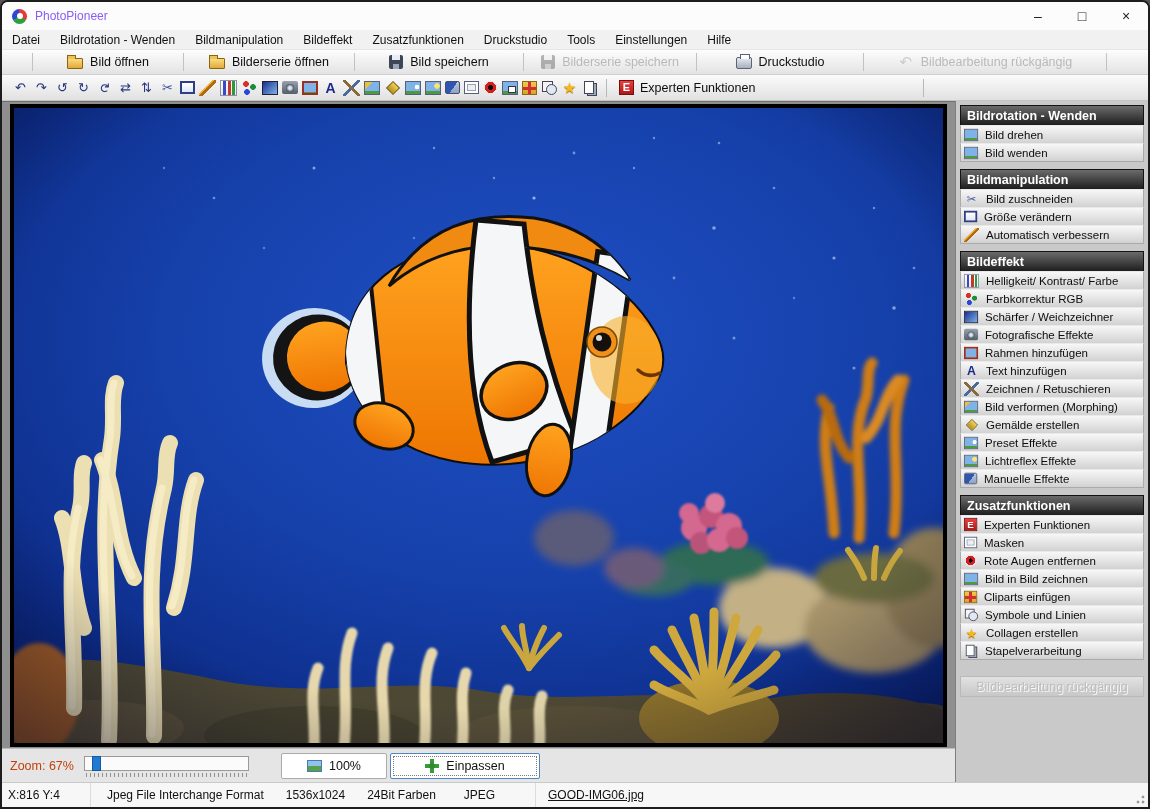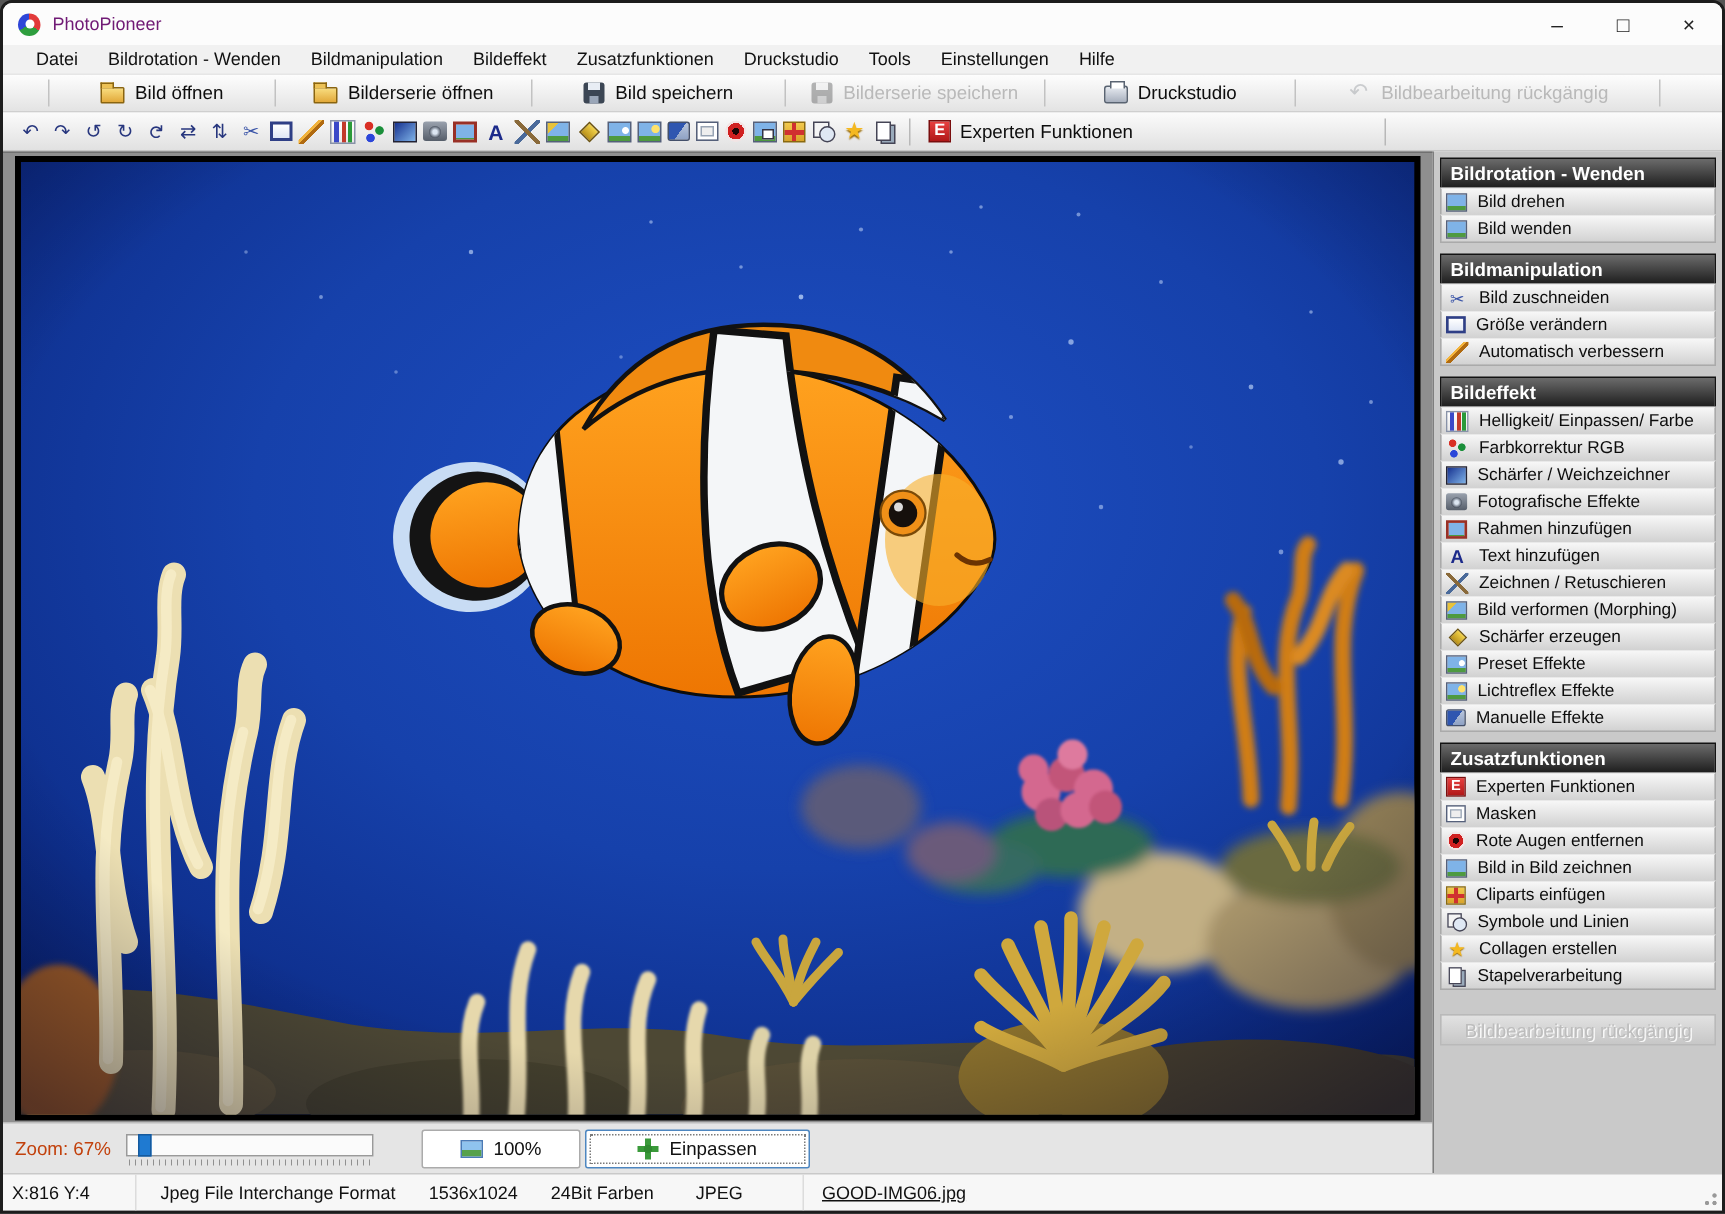--- a/index.html
+++ b/index.html
@@ -8,25 +8,25 @@
     width:1150px;height:809px;margin:0 auto;
     border:2px solid #1d1d1d;border-radius:8px 8px 0 0;
     display:flex;flex-direction:column;background:#efefef;overflow:hidden;
     font-family:"Liberation Sans",sans-serif;font-size:12px;color:#111;
   }
   
   .titlebar{height:28px;background:#fcfcfc;display:flex;align-items:center;padding-left:10px;gap:8px;flex:none;}
   .logo{width:15px;height:15px;border-radius:50%;position:relative;flex:none;
     background:conic-gradient(#e23a3a 0 120deg,#2e9e3e 120deg 240deg,#2e46d8 240deg 360deg);}
   .logo::after{content:"";position:absolute;left:4.5px;top:4.5px;width:6px;height:6px;border-radius:50%;background:#fff;}
-  .title-text{font-size:12px;color:#701a75;}
+  .title-text{font-size:12px;color:#8b5cf6;}
   .win-controls{margin-left:auto;display:flex;height:100%;}
   .win-btn{width:44px;display:flex;align-items:center;justify-content:center;font-size:14px;color:#222;}
   
-  .menubar{height:20px;background:#f1f1f1;display:flex;align-items:flex-start;padding-left:12px;flex:none;border-bottom:1px solid #e6e6e6;}
+  .menubar{height:20px;background:#f1f1f1;display:flex;align-items:center;padding-left:0;flex:none;border-bottom:1px solid #e6e6e6;}
   .menu-item{padding:2px 10px;white-space:nowrap;}
   
   .toolbar-main{height:25px;flex:none;background:linear-gradient(#fdfdfd,#e3e3e3);
     border-bottom:1px solid #cfcfcf;display:flex;align-items:center;padding-left:30px;}
   .tsep{width:1px;height:18px;background:#c2c2c2;flex:none;}
   .tb-btn{height:100%;display:flex;align-items:center;justify-content:center;gap:7px;flex:none;}
   .tb-label{font-size:12.5px;color:#0d0d0d;white-space:nowrap;}
   .tb-btn.disabled .tb-label{color:#b9b9b9;}
   .tb-btn.disabled .tbi{opacity:.38;filter:grayscale(.9);}
   .tbi{display:inline-block;position:relative;flex:none;}
@@ -486,21 +486,21 @@
             </div>
             <div class="sb-item">
               <span class="qico i-magic-wand"></span>
               <span>Automatisch verbessern</span>
             </div>
           </div>
           <div class="sb-section">
             <div class="sb-header">Bildeffekt</div>
             <div class="sb-item">
               <span class="qico i-histogram"></span>
-              <span>Helligkeit/ Einpassen/ Farbe</span>
+              <span>Helligkeit/ Kontrast/ Farbe</span>
             </div>
             <div class="sb-item">
               <span class="qico i-rgb-dots"></span>
               <span>Farbkorrektur RGB</span>
             </div>
             <div class="sb-item">
               <span class="qico i-sharpen-image"></span>
               <span>Schärfer / Weichzeichner</span>
             </div>
             <div class="sb-item">
@@ -518,21 +518,21 @@
             <div class="sb-item">
               <span class="qico i-retouch-tools"></span>
               <span>Zeichnen / Retuschieren</span>
             </div>
             <div class="sb-item">
               <span class="qico i-morph-image"></span>
               <span>Bild verformen (Morphing)</span>
             </div>
             <div class="sb-item">
               <span class="qico i-paint-nib"></span>
-              <span>Schärfer erzeugen</span>
+              <span>Gemälde erstellen</span>
             </div>
             <div class="sb-item">
               <span class="qico i-preset-effects"></span>
               <span>Preset Effekte</span>
             </div>
             <div class="sb-item">
               <span class="qico i-lens-flare"></span>
               <span>Lichtreflex Effekte</span>
             </div>
             <div class="sb-item">

